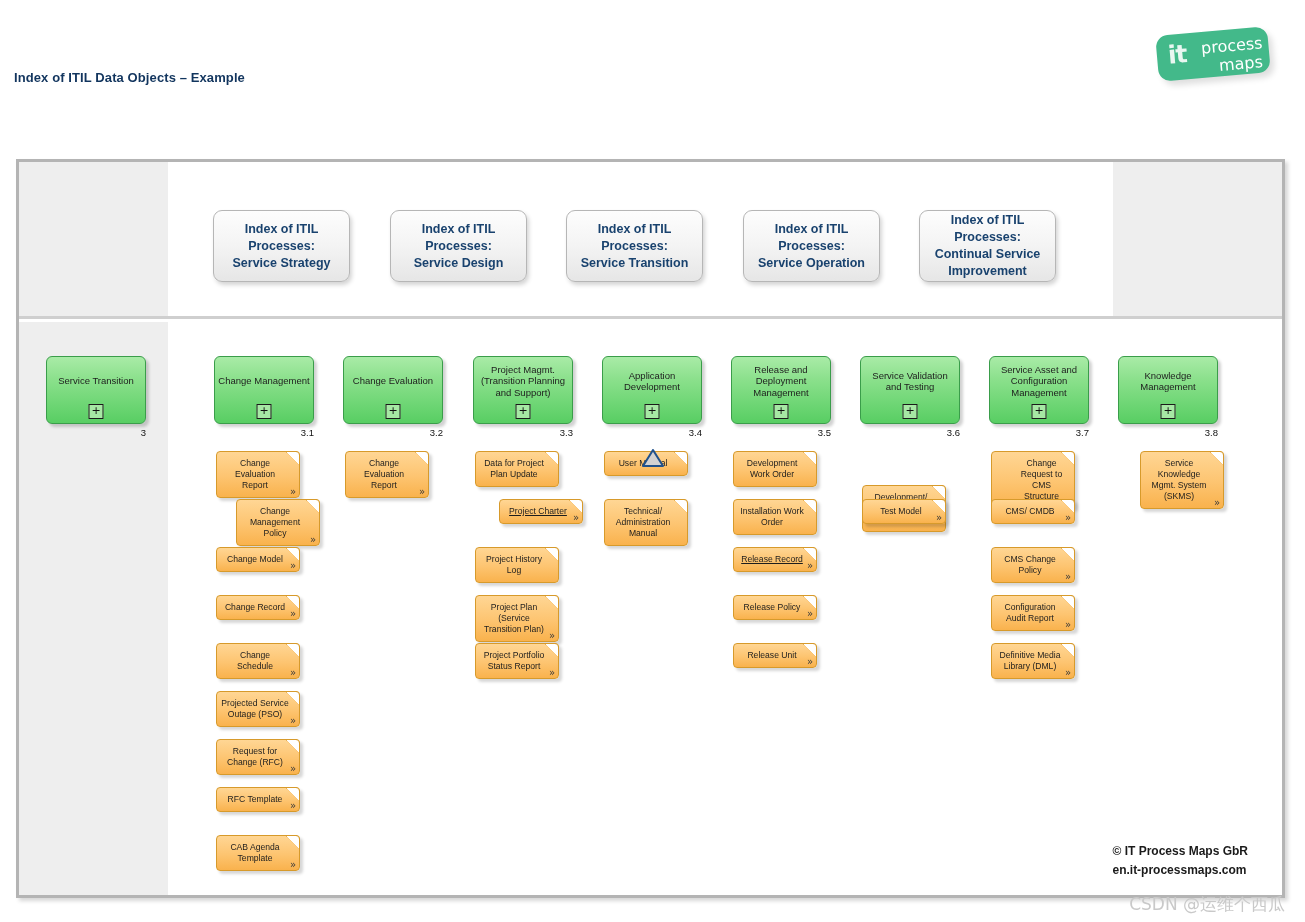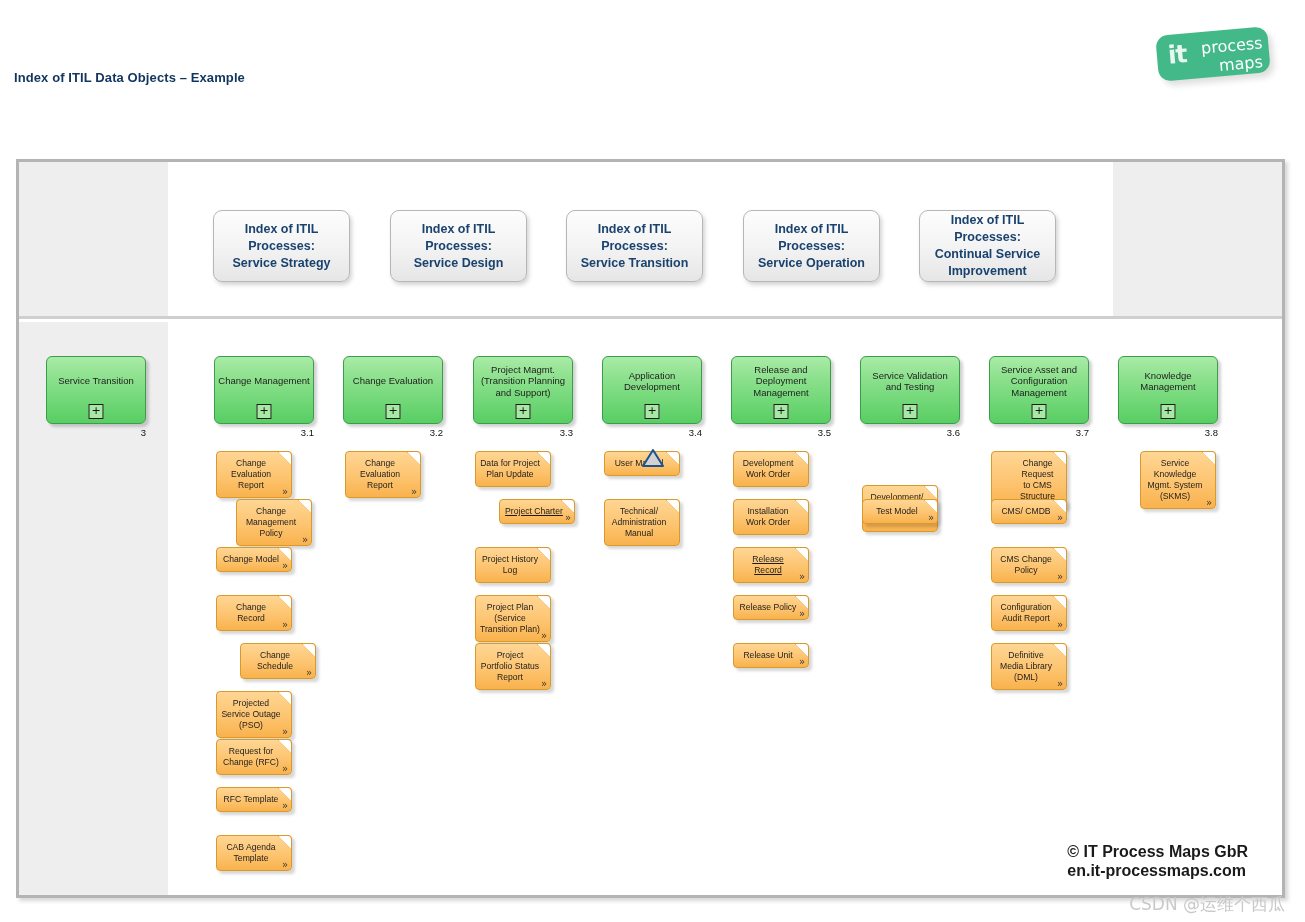--- a/index.html
+++ b/index.html
@@ -117,21 +117,21 @@
     font-family:"DejaVu Sans", sans-serif;
   }
   .proc-num{
     position:absolute;
     font-size:9.5px;color:#111;text-align:right;width:100px;
   }
 
   
   .dobj{
     position:absolute;
-    width:76px;
+    width:84px;
     border:1px solid #d79a2b;
     border-radius:4px;
     background:linear-gradient(180deg,#ffd694 0%,#fdc470 55%,#f9b24d 100%);
     box-shadow:3px 3px 3px rgba(0,0,0,.16);
     box-sizing:border-box;
     font-size:8.6px;color:#1d1d1d;line-height:11px;text-align:center;
   }
   .dobj .dtxt{
     display:block;padding:6px 10px 6px 4px;
   }
@@ -154,21 +154,21 @@
   .dobj .chev{
     position:absolute;right:3px;bottom:0px;
     font-size:10px;color:#3c3c3c;line-height:11px;
     font-family:"DejaVu Sans", sans-serif;
   }
 
   
   #copyright{
     position:absolute;right:57px;top:842px;
     text-align:left;
-    font-size:16px;font-weight:bold;color:#1a1a1a;line-height:19px;
+    font-size:12px;font-weight:bold;color:#1a1a1a;line-height:19px;
   }
   #watermark{
     position:absolute;right:20px;top:893px;
     font-size:17px;color:#c9c9c9;
     font-family:"DejaVu Sans", sans-serif;
     white-space:nowrap;
   }
 </style>
 </head>
 <body>
@@ -280,21 +280,21 @@
       <div class="dobj" style="left: 197px; top: 385px;">
         <div class="fold"></div>
         <span class="dtxt">Change Model</span>
         <div class="chev">»</div>
       </div>
       <div class="dobj" style="left: 197px; top: 433px;">
         <div class="fold"></div>
         <span class="dtxt">Change Record</span>
         <div class="chev">»</div>
       </div>
-      <div class="dobj" style="left: 197px; top: 481px; margin-left: 24px;">
+      <div class="dobj" style="left: 197px; top: 481px;">
         <div class="fold"></div>
         <span class="dtxt">Change Schedule</span>
         <div class="chev">»</div>
       </div>
       <div class="dobj" style="left: 197px; top: 529px;">
         <div class="fold"></div>
         <span class="dtxt">Projected Service Outage (PSO)</span>
         <div class="chev">»</div>
       </div>
       <div class="dobj" style="left: 197px; top: 577px;">

